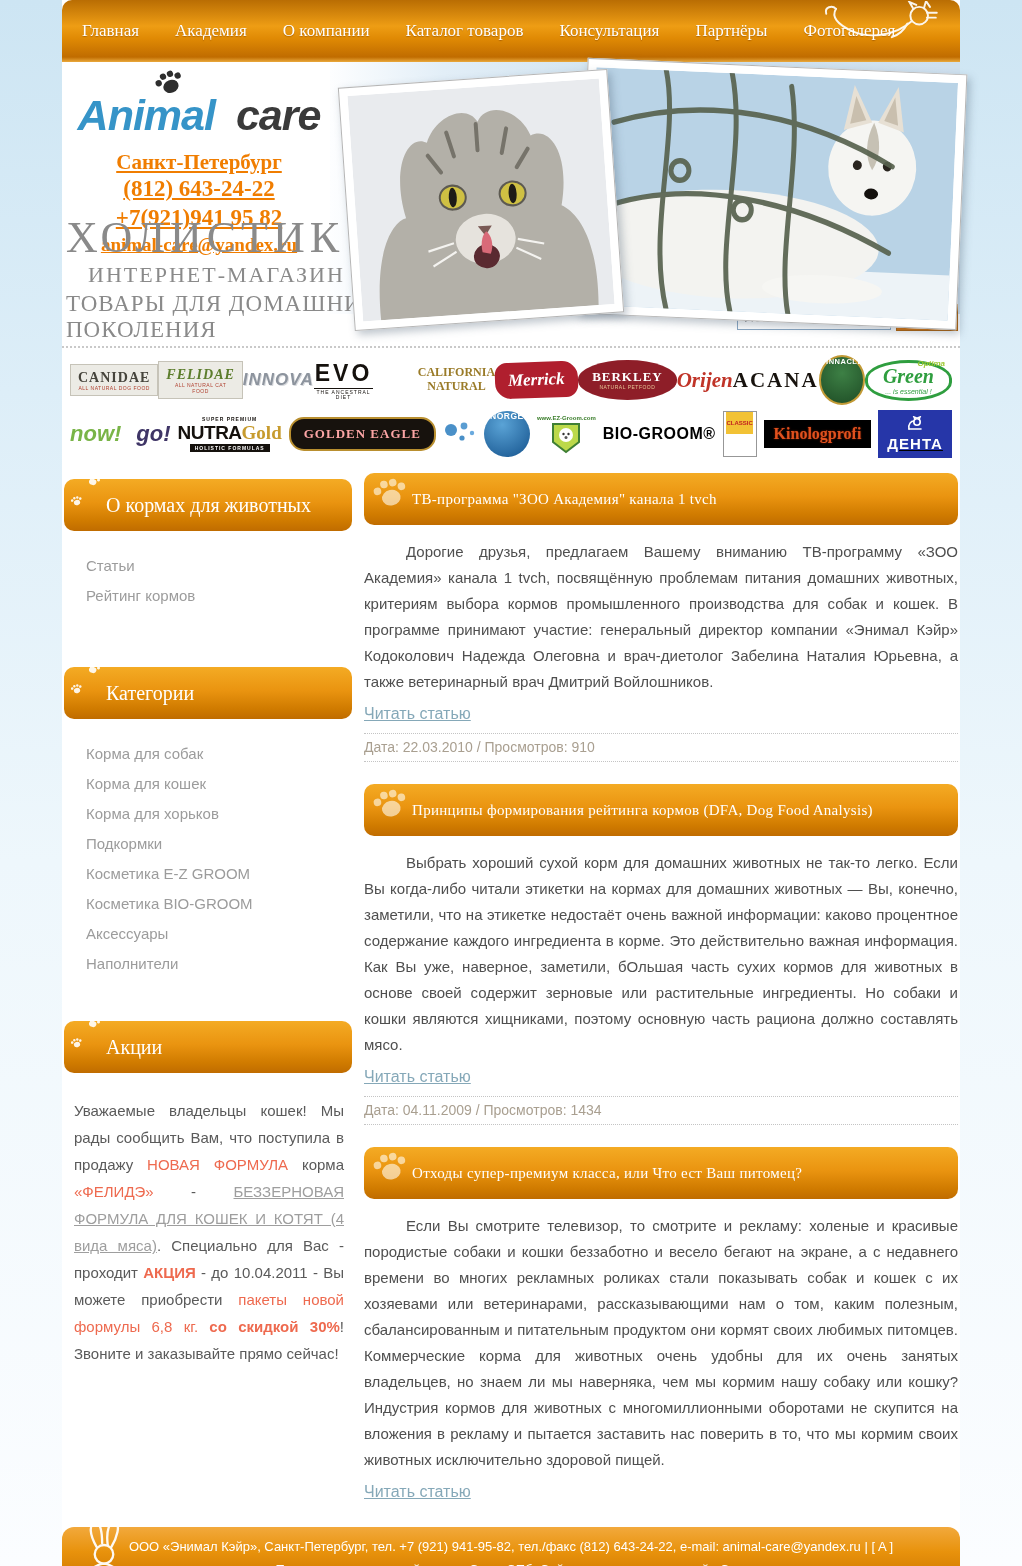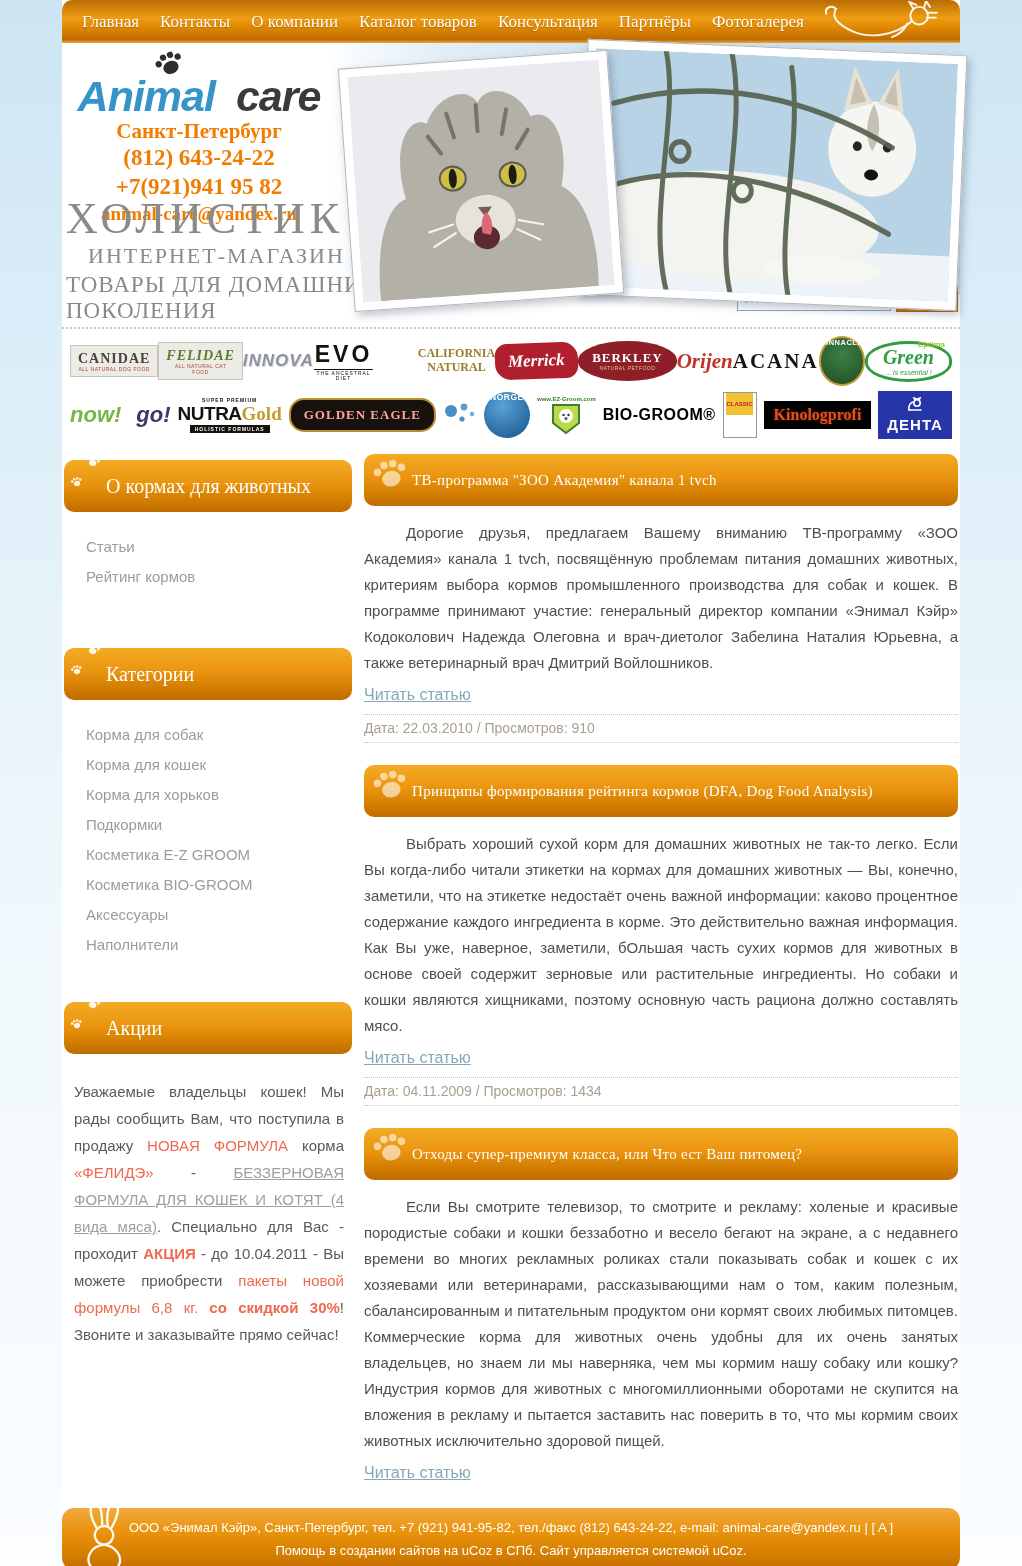--- a/index.html
+++ b/index.html
@@ -6,38 +6,38 @@
   body{
     width:1022px;height:1566px;overflow:hidden;position:relative;
     background:linear-gradient(180deg,#cde5f3 0%,#ddeef8 25%,#eef7fc 55%,#fbfdff 100%);
     font-family:"Liberation Sans",sans-serif;
   }
   .page{position:absolute;left:62px;top:0;width:898px;}
   .page-body{background:#fff;}
 
   
   .topnav{
-    height:43px;border-radius:10px 10px 0 0;position:relative;
+    height:62px;border-radius:10px 10px 0 0;position:relative;
     background:linear-gradient(180deg,#b96d03 0%,#ee9d14 42%,#e08a04 62%,#c06c00 92%,#eaa93c 100%);
-    display:flex;align-items:center;gap:21px;padding-left:20px;box-sizing:border-box;
+    display:flex;align-items:center;gap:36px;padding-left:20px;box-sizing:border-box;
   }
   .topnav a{
     color:#fff;text-decoration:none;font-family:"Liberation Serif",serif;font-size:17px;
     text-shadow:0 1px 1px rgba(90,40,0,.35);cursor:pointer;
   }
   .cat-doodle{position:absolute;right:8px;top:1px;width:140px;height:45px;}
 
   
   .header{position:relative;height:283px;background:#fff;}
   .logo-block{position:absolute;left:4px;top:6px;width:266px;text-align:center;}
   .logo-paw{width:30px;height:27px;fill:#2e2e2e;transform:rotate(-22deg);margin-left:-60px;}
   .logo-line{font-style:italic;font-weight:800;font-size:43px;letter-spacing:-1px;line-height:1.05;margin-top:-6px;}
   .logo-line .w1{color:#3694c8;}
   .logo-line .w2{color:#3a3a3a;margin-left:10px;}
-  .contacts{font-family:"Liberation Serif",serif;font-weight:700;color:#f07d00;}
+  .contacts{margin-top:12px;font-family:"Liberation Serif",serif;font-weight:700;color:#f07d00;text-decoration:underline;}
   .contacts .city{font-size:21px;}
   .contacts .phone{font-size:23px;line-height:1.25;}
   .contacts .email{font-size:19px;line-height:1.3;}
   .photos{position:absolute;left:268px;top:0;width:630px;height:252px;
     background:linear-gradient(90deg,#fdfeff 0%,#e2eef7 18%,#d2e4f0 45%,#cfe0ee 100%);}
   .photo{position:absolute;background:#fff;border:1px solid #b5b5b5;padding:8px;
     box-shadow:3px 4px 8px rgba(70,90,110,.35);}
   .photo-cat{left:16px;top:16px;width:252px;height:226px;transform:rotate(-4deg);z-index:2;}
   .photo-dog{left:252px;top:4px;width:362px;height:238px;transform:rotate(2.5deg);z-index:1;}
   .photo svg{display:block;width:100%;height:100%;}
@@ -92,21 +92,21 @@
   .b-norge{width:46px;height:46px;border-radius:50%;background:radial-gradient(circle at 40% 30%,#5aa3d6,#14528c);
     display:flex;align-items:center;justify-content:center;}
   .b-norge .main{font:700 8.5px "Liberation Sans",sans-serif;color:#fff;letter-spacing:.5px;}
   .b-ez .url{font:700 6px "Liberation Sans",sans-serif;color:#3a7d2a;margin-bottom:1px;}
   .b-biogroom .main{font:800 16px "Liberation Sans",sans-serif;color:#000000;letter-spacing:.5px;}
   .b-classic{width:34px;height:46px;border:1px solid #979797;box-sizing:border-box;display:flex;flex-direction:column;}
   .b-classic .cl-top{flex:1;background:#f2c235;color:#c02020;font:800 6px "Liberation Sans",sans-serif;display:flex;align-items:center;justify-content:center;}
   .b-classic .cl-bottom{height:22px;background:radial-gradient(circle at 30% 50%,#c9a3cf 0 5px,transparent 6px),radial-gradient(circle at 70% 55%,#c9a3cf 0 5px,transparent 6px),#7c3f86;}
   .b-kinolog{background:#000;padding:5px 10px;}
   .b-kinolog .main{font:700 16px "Liberation Serif",serif;color:#e0511e;text-shadow:0 0 2px #7e1e00;}
-  .b-denta{background:#2636a8;padding:6px 9px;display:flex;align-items:center;gap:4px;}
+  .b-denta{background:#2636a8;padding:6px 9px;display:flex;align-items:center;gap:4px;text-decoration:underline;}
   .b-denta .main{font:800 15px "Liberation Sans",sans-serif;color:#fff;letter-spacing:1px;}
 
   
   .content{display:flex;gap:12px;background:#fff;padding:4px 2px 0 2px;box-sizing:border-box;}
   .sidebar{width:288px;flex:none;}
   .main{flex:1;min-width:0;}
 
   .orange-bar{
     height:52px;border-radius:10px;position:relative;box-sizing:border-box;
     background:linear-gradient(180deg,#f4ab24 0%,#ea9410 45%,#d07b00 80%,#c06c00 100%);
@@ -143,21 +143,21 @@
   .rabbit-doodle{position:absolute;left:16px;top:-8px;width:52px;height:78px;}
 </style>
 </head>
 <body>
 
 <div class="page">
   <div class="page-body">
 
     <div class="topnav">
       <a>Главная</a>
-      <a>Контакты</a>
+      <a>Академия</a>
       <a>О компании</a>
       <a>Каталог товаров</a>
       <a>Консультация</a>
       <a>Партнёры</a>
       <a>Фотогалерея</a>
       <svg class="cat-doodle" viewBox="0 0 140 46">
         <g fill="none" stroke="#fff" stroke-width="2" stroke-linecap="round" opacity="0.92">
           <circle cx="108" cy="15" r="9"></circle>
           <path d="M102 8 l-4 -7 7 3"></path>
           <path d="M113 7 l2 -7 4 6"></path>

